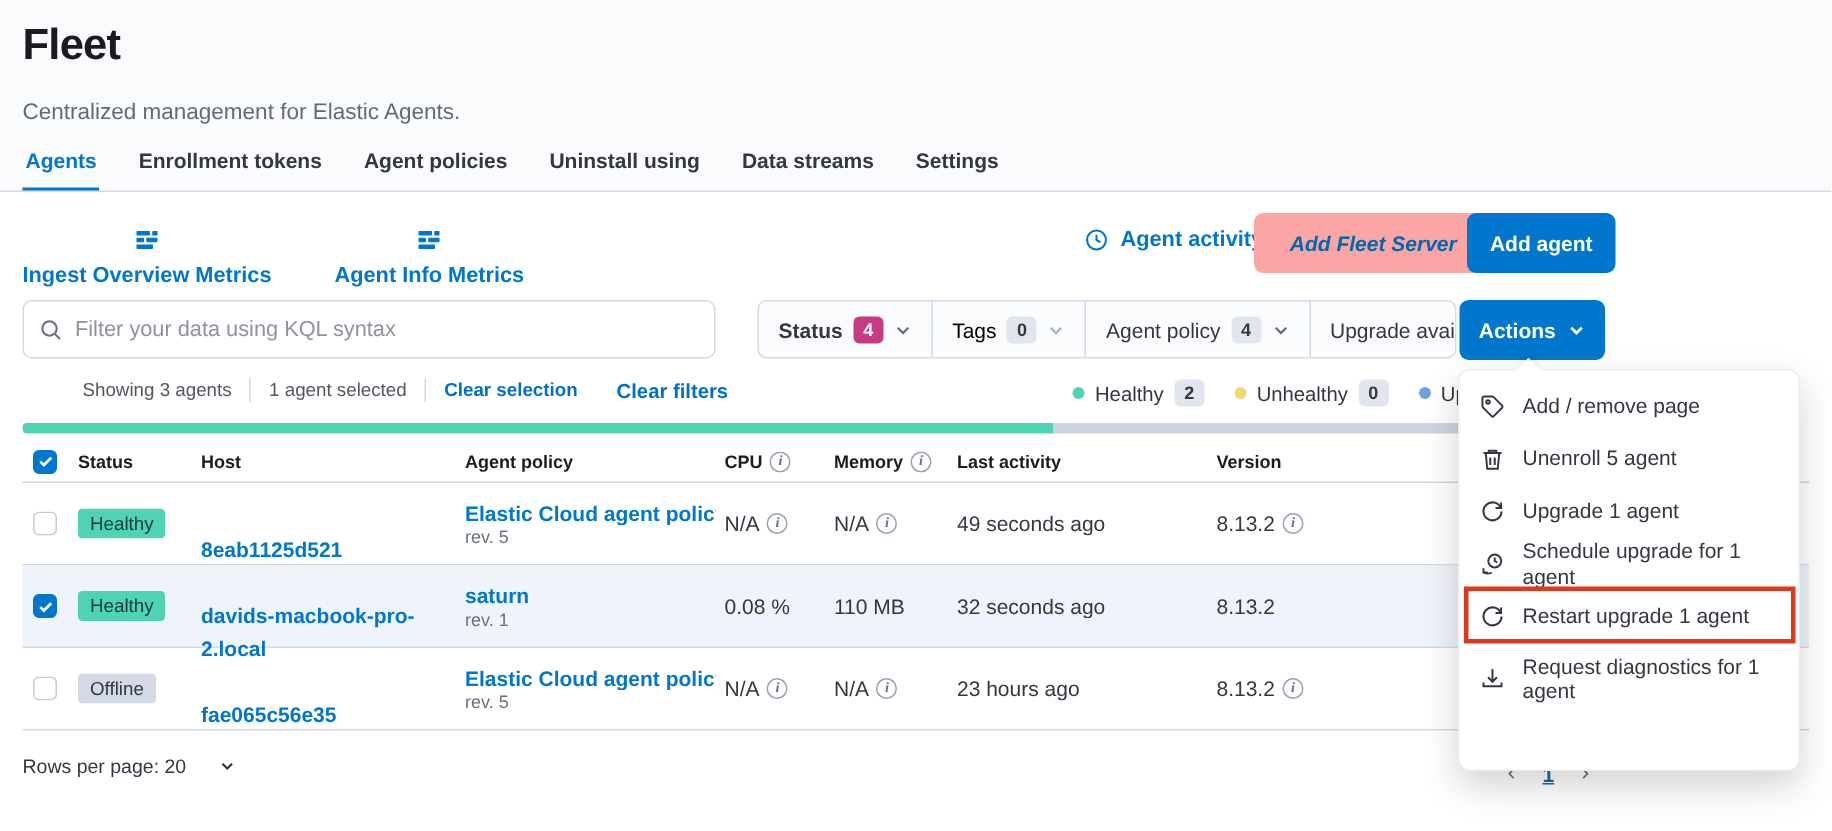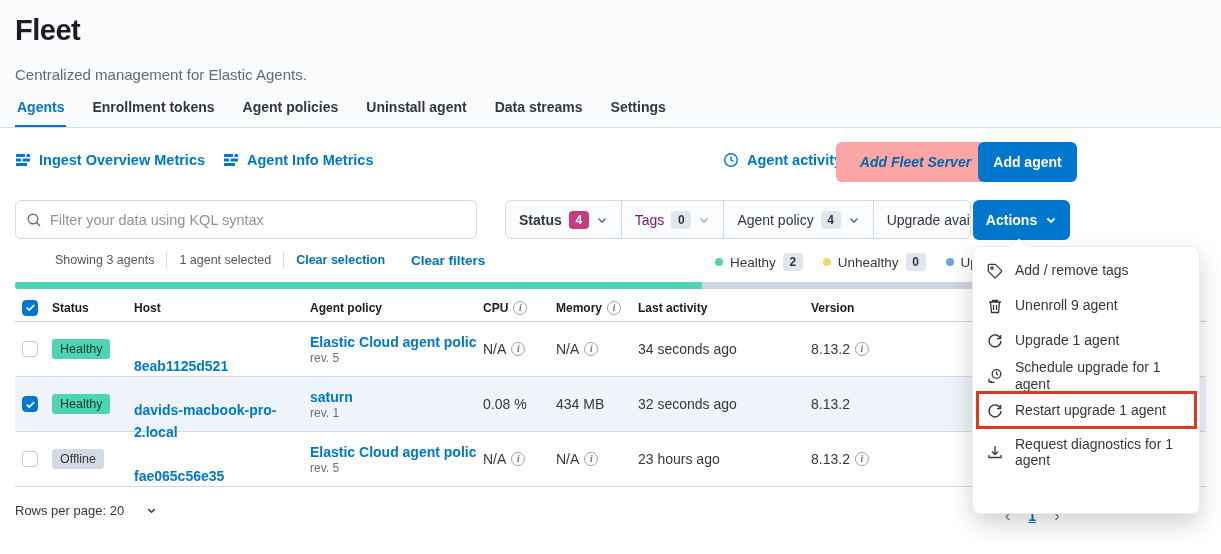--- a/index.html
+++ b/index.html
@@ -9,37 +9,37 @@
   
   .page-header { position:absolute; top:0; left:0; width:1221px; height:128px; background:#fafbfd; border-bottom:1px solid #d3dae6; }
   .page-title { position:absolute; top:14px; left:15px; font-size:29px; font-weight:700; color:#1a1c21; letter-spacing:-0.5px; }
   .page-subtitle { position:absolute; top:66px; left:15px; font-size:15px; color:#646a77; }
   .tabs { position:absolute; left:15px; bottom:0; display:flex; gap:24px; }
   .tab { font-size:14px; font-weight:700; color:#343741; padding:8px 2px 12px; cursor:pointer; }
   .tab.active { color:#0077cc; border-bottom:2px solid #0077cc; padding-bottom:10px; }
 
   
   .toolbar { position:absolute; top:142px; left:15px; right:15px; height:40px; }
-  .metric-link { position:absolute; top:10px; display:flex; align-items:center; gap:8px; color:#0077cc; font-size:14.5px; font-weight:600; cursor:pointer; }
+  .metric-link { position:absolute; top:10px; display:flex; align-items:center; gap:8px; color:#0077cc; font-size:14.5px; font-weight:600; cursor:pointer;flex-direction:column; }
   .agent-activity { position:absolute; top:10px; left:708px; display:flex; align-items:center; gap:8px; color:#0077cc; font-size:14.5px; font-weight:600; cursor:pointer; }
   .btn { position:absolute; top:0; height:40px; border-radius:6px; border:none; font-family:inherit; font-size:14px; font-weight:600; display:flex; align-items:center; justify-content:center; cursor:pointer; }
   .btn-soft { left:821px; width:159px; background:#fca5a5; color:#0068ad;font-style:italic; }
   .btn-fill { background:#0077cc; color:#fff; }
   .btn-addagent { left:963px; width:99px; }
 
   
   .search-row { position:absolute; top:200px; left:15px; right:15px; height:39px; }
   .kql-input-wrap { position:absolute; left:0; width:462px; height:39px; border:1px solid #d3dae6; border-radius:6px; background:#fff; display:flex; align-items:center; padding:0 10px; gap:8px; }
   .kql-input { border:none; outline:none; flex:1; font-family:inherit; font-size:14.5px; color:#343741; background:transparent; }
   .kql-input::placeholder { color:#8e939f; }
   .filter-group { position:absolute; left:490px; width:466px; height:39px; border:1px solid #d3dae6; border-radius:6px; background:#fbfcfd; display:flex; overflow:hidden; }
   .filter-seg { display:flex; align-items:center; gap:7px; padding:0 13px; border-right:1px solid #d3dae6; font-size:14px; cursor:pointer; white-space:nowrap; }
   .filter-seg:last-child { border-right:none; }
   .filter-label-b { font-weight:700; color:#343741; }
-  .filter-label-dis { color:#701a75; }
+  .filter-label-dis { color:#000000; }
   .filter-label { color:#343741; }
   .count-badge { min-width:20px; height:18px; border-radius:4px; padding:0 6px; font-size:12px; font-weight:600; display:flex; align-items:center; justify-content:center; }
   .count-accent { background:#c73b82; color:#fff; }
   .count-gray { background:#e0e5ee; color:#343741; }
   .btn-actions { left:958px; width:97px; gap:8px; }
 
   
   .status-row { position:absolute; top:252px; left:15px; right:15px; height:20px; font-size:12.5px; color:#53575f;margin-left:40px; }
   .status-left { display:flex; align-items:center; }
   .vdiv { width:1px; height:16px; background:#d3dae6; margin:0 12px; }
@@ -95,21 +95,21 @@
 
 <div id="app">
 
   <div class="page-header">
     <div class="page-title">Fleet</div>
     <div class="page-subtitle">Centralized management for Elastic Agents.</div>
     <div class="tabs">
       <div class="tab active">Agents</div>
       <div class="tab">Enrollment tokens</div>
       <div class="tab">Agent policies</div>
-      <div class="tab">Uninstall agent</div>
+      <div class="tab">Uninstall using</div>
       <div class="tab">Data streams</div>
       <div class="tab">Settings</div>
     </div>
   </div>
 
   <div class="toolbar">
     <div class="metric-link" style="left:0">
       <span class="menu-icon">
         <svg width="16" height="16" viewBox="0 0 16 16" fill="#0077cc">
             <rect x="1" y="2" width="9" height="3" rx="0.5"></rect>
@@ -267,21 +267,21 @@
         <span class="rev">rev. 5</span>
       </div>
       <div class="cell">
           <span>N/A</span>
           <span class="info-i">i</span>
         </div>
       <div class="cell">
           <span>N/A</span>
           <span class="info-i">i</span>
         </div>
-      <div class="cell">34 seconds ago</div>
+      <div class="cell">49 seconds ago</div>
       <div class="cell">
           <span>8.13.2</span>
           <span class="info-i">i</span>
         </div>
     </div>
 
     <div class="tr tbody-row selected">
       <div class="cell">
           <span class="checkbox checked">
             <svg width="11" height="11" viewBox="0 0 12 12" fill="none" stroke="#fff" stroke-width="2">
@@ -295,21 +295,21 @@
       <div class="cell host-cell">
           <span class="host-link">davids-macbook-pro-2.local</span>
         </div>
       <div class="cell cell-policy">
         <span class="policy-line">
             <span class="policy-link">saturn</span>
           </span>
         <span class="rev">rev. 1</span>
       </div>
       <div class="cell">0.08 %</div>
-      <div class="cell">434 MB</div>
+      <div class="cell">110 MB</div>
       <div class="cell">32 seconds ago</div>
       <div class="cell">8.13.2</div>
     </div>
 
     <div class="tr tbody-row">
       <div class="cell">
           <span class="checkbox"></span>
         </div>
       <div class="cell">
           <span class="status-badge badge-offline">Offline</span>
@@ -359,32 +359,32 @@
   <div class="popover">
     <div class="popover-caret"></div>
 
     <div class="menu-item">
       <span class="menu-icon">
         <svg width="16" height="16" viewBox="0 0 16 16" fill="none" stroke="#343741" stroke-width="1.3">
             <path d="M8.6 1.6L14.4 7.4a1 1 0 010 1.4l-5.6 5.6a1 1 0 01-1.4 0L1.6 8.6A1 1 0 011.3 7.9V2.3a1 1 0 011-1h5.6a1 1 0 01.7.3z"></path>
             <circle cx="5" cy="5" r="1.2"></circle>
           </svg>
       </span>
-      <span class="mi-label">Add / remove tags</span>
+      <span class="mi-label">Add / remove page</span>
     </div>
 
 
     <div class="menu-item">
       <span class="menu-icon">
         <svg width="16" height="16" viewBox="0 0 16 16" fill="none" stroke="#343741" stroke-width="1.3">
             <path d="M2 4h12M5.5 4V2.5h5V4M3.5 4l1 10.5h7L12.5 4"></path>
             <path d="M6.5 7v5M9.5 7v5"></path>
           </svg>
       </span>
-      <span class="mi-label">Unenroll 9 agent</span>
+      <span class="mi-label">Unenroll 5 agent</span>
     </div>
 
     <div class="menu-item">
       <span class="menu-icon">
         <svg width="16" height="16" viewBox="0 0 16 16" fill="none" stroke="#343741" stroke-width="1.4">
             <path d="M13.5 5.5A6 6 0 1014 8"></path>
             <path d="M13.7 2v3.7H10" stroke-width="1.3"></path>
           </svg>
       </span>
       <span class="mi-label">Upgrade 1 agent</span>

